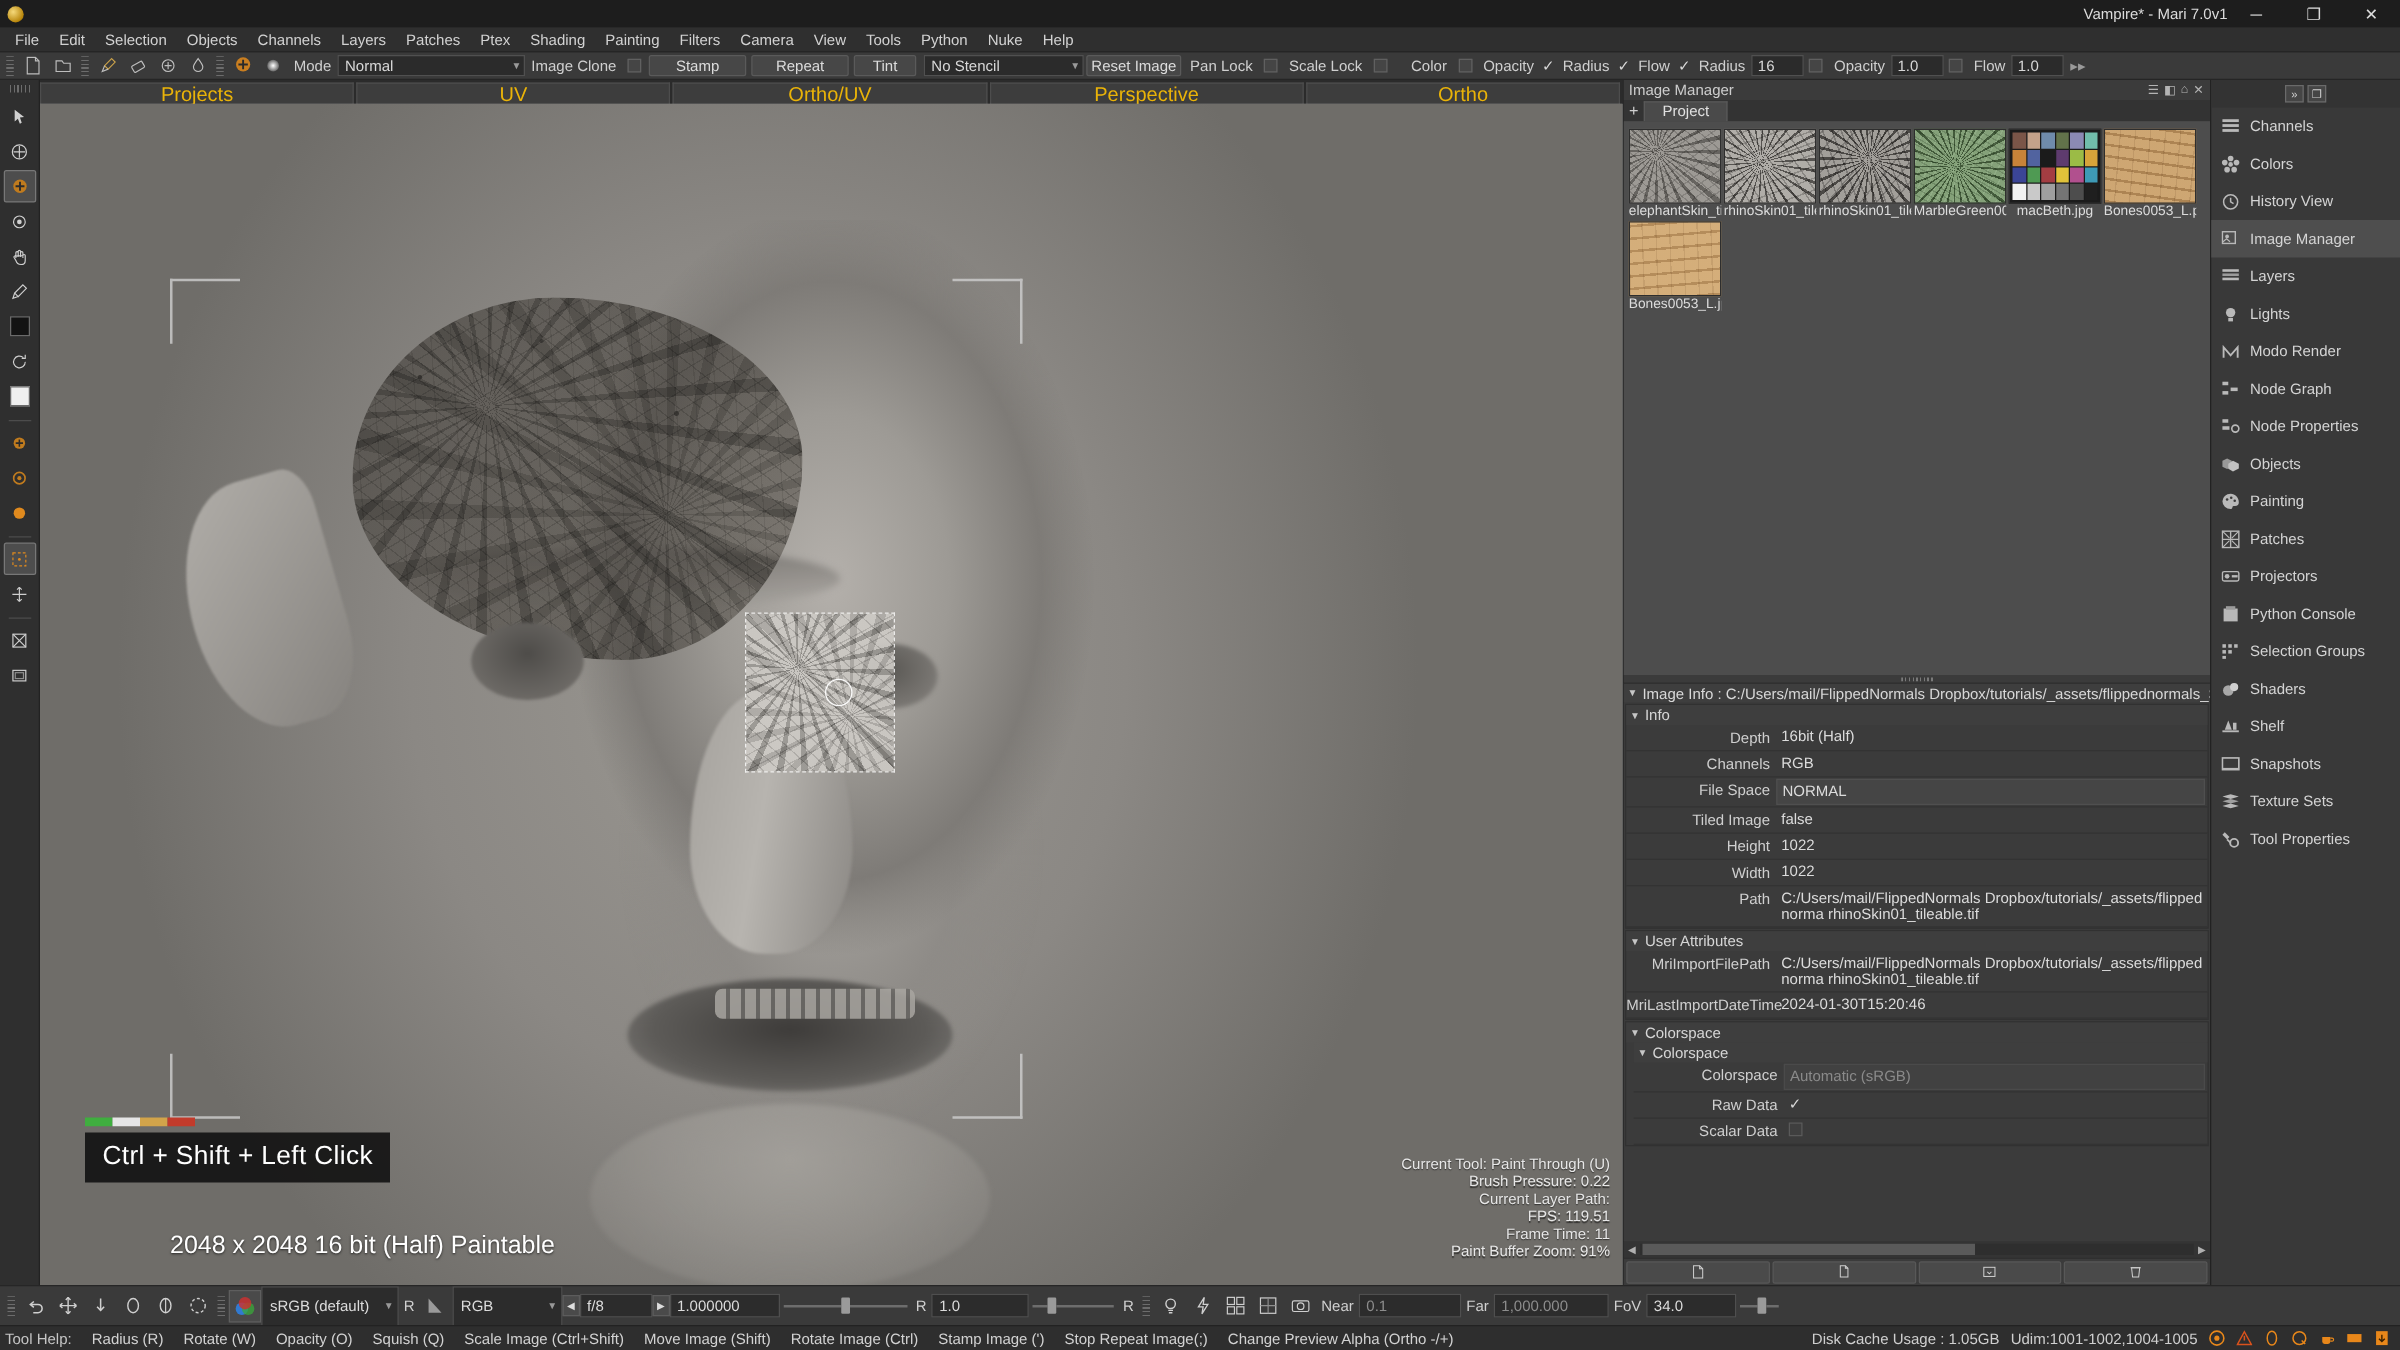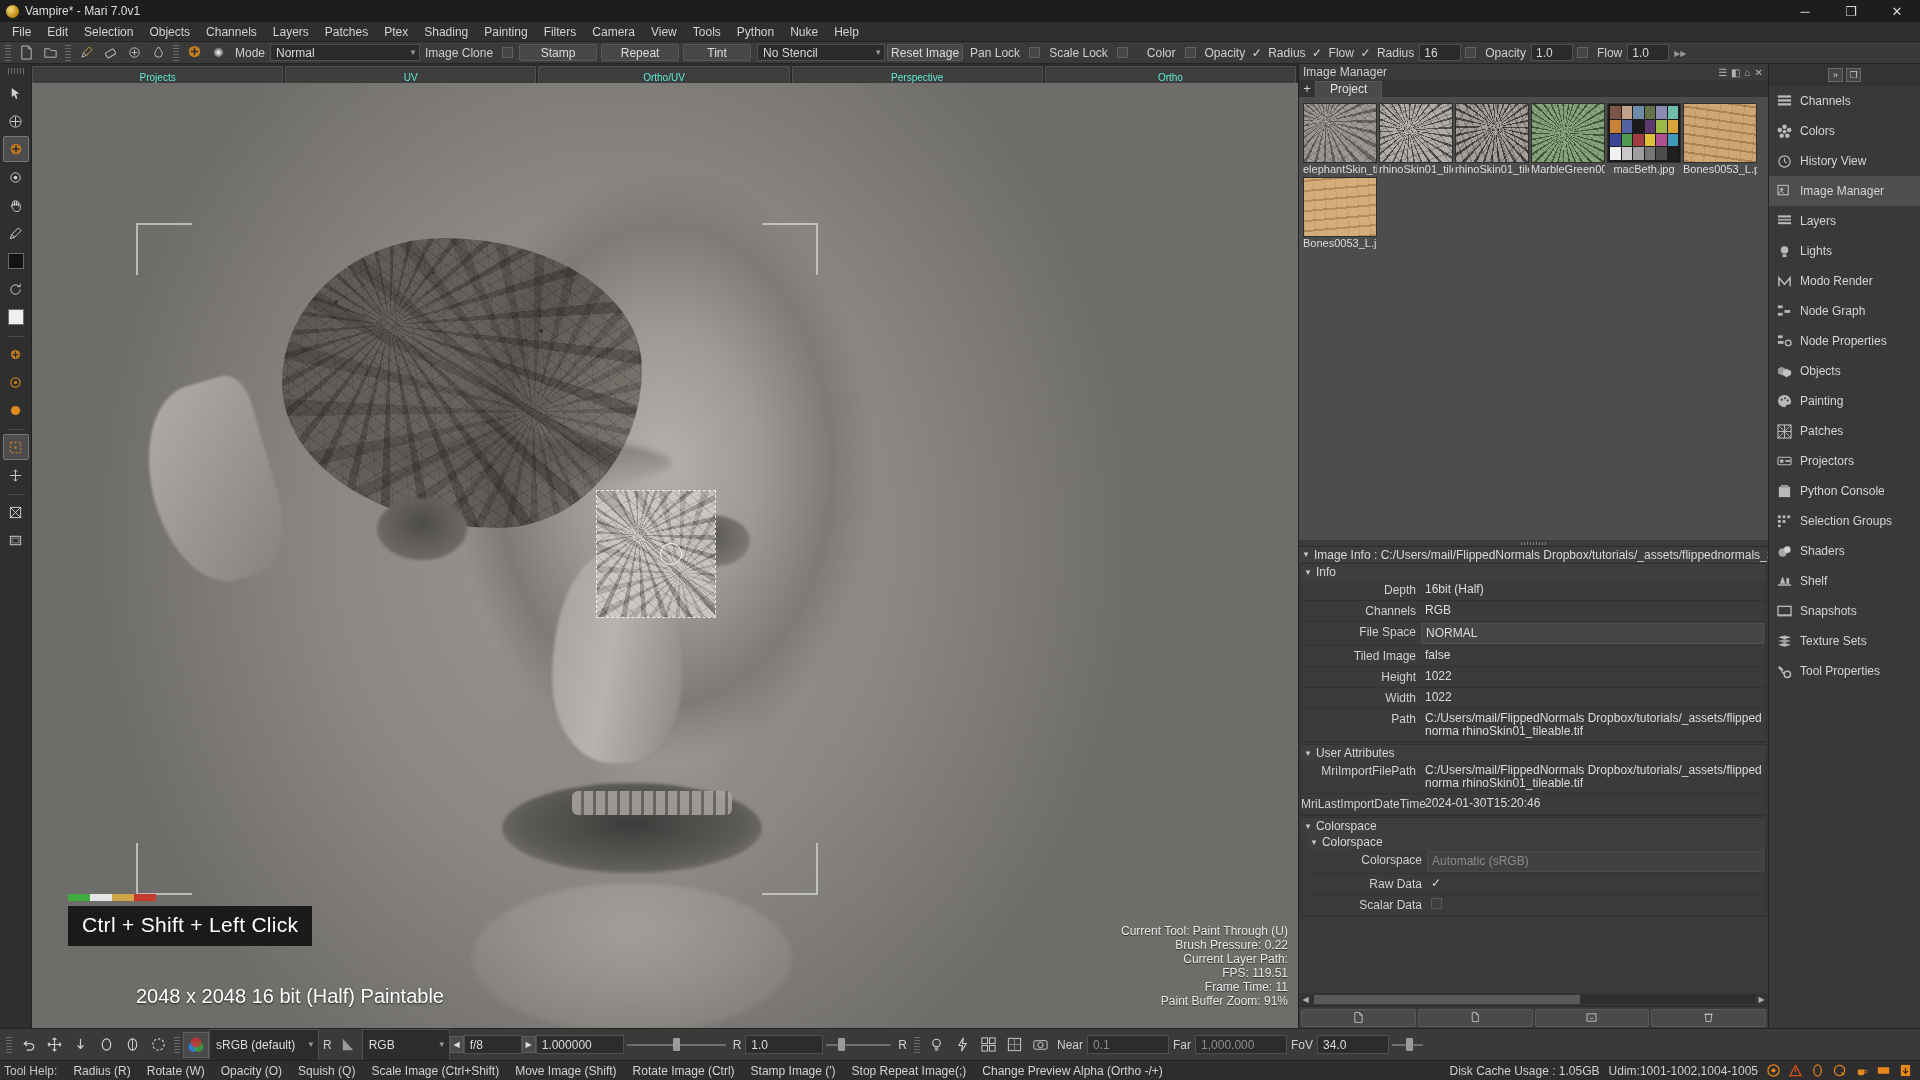--- a/index.html
+++ b/index.html
@@ -17,21 +17,21 @@
   
   .titlebar {
     height: 22px; background: #1d1d1d; display: flex; align-items: center;
     padding-left: 6px; flex: 0 0 22px; color: #dcdcdc; font-size: 12px;
   }
   .titlebar .appicon {
     width: 13px; height: 13px; border-radius: 50%;
     background: radial-gradient(circle at 35% 35%, #f5d97a, #b8860b 70%, #5a3e05);
     margin-right: 6px; flex: 0 0 13px;
   }
-  .titlebar .ttl { flex: 1; }
+  .titlebar .ttl { flex: 1; text-align: right; }
   .winbtns { display: flex; height: 100%; }
   .winbtn { width: 46px; height: 100%; display: flex; align-items: center; justify-content: center; color: #dadada; font-size: 13px; }
 
   
   .menubar {
     height: 20px; background: #2f2f2f; display: flex; align-items: center;
     flex: 0 0 20px; border-bottom: 1px solid #232323; padding-left: 4px;
   }
   .menuitem { padding: 0 8px; line-height: 20px; font-size: 12px; color: #d2d2d2; }
 
@@ -75,21 +75,21 @@
   .ltool { width: 26px; height: 26px; margin-bottom: 2px; display: flex; align-items: center;
            justify-content: center; border-radius: 2px; }
   .ltool.sel { background: #4d4d4d; border: 1px solid #777; }
   .lsep { width: 18px; height: 1px; background: #4c4c4c; margin: 4px 0; }
 
   
   .center { flex: 1; display: flex; flex-direction: column; min-width: 0; background: #2b2b2b; }
   .vtabs { height: 19px; display: flex; flex: 0 0 19px; background: #2b2b2b; padding-top: 2px; }
   .vtab { flex: 1; margin-right: 2px; background: #3d3d3d; border: 1px solid #4d4d4d;
           border-bottom: none; display: flex; align-items: center; justify-content: center;
-          font-size: 10px; color: #5eead4; height: 21px; }
+          font-size: 16px; color: #eab308; height: 21px; }
   .viewport { flex: 1; position: relative; overflow: hidden;
               background: #8a8a8a; }
   .vp-inner { position: absolute; inset: 0; }
 
   
   .head {
     position: absolute; left: 50%; top: 50%; transform: translate(-50%,-50%);
     width: 700px; height: 760px;
     background:
       radial-gradient(ellipse 210px 300px at 50% 38%, #b4b0ab 0%, #9d9a95 45%, #7e7b77 80%, rgba(126,123,119,0) 100%),
@@ -345,21 +345,21 @@
       </div>
     <div class="tb-label">Mode</div>
     <div class="tb-combo" style="width:150px">
       <span>Normal</span>
       <span class="arrow">▼</span>
     </div>
     <div class="tb-label">Image Clone</div>
     <div class="tb-check"></div>
     <div class="tb-btn" style="width:78px">Stamp</div>
     <div class="tb-btn" style="width:78px">Repeat</div>
-    <div class="tb-btn" style="width:68px">Tint</div>
+    <div class="tb-btn" style="width:50px">Tint</div>
     <div class="tb-combo" style="width:128px;margin-left:4px">
       <span>No Stencil</span>
       <span class="arrow">▼</span>
     </div>
     <div class="tb-btn" style="width:76px">Reset Image</div>
     <div class="tb-label">Pan Lock</div>
     <div class="tb-check"></div>
     <div class="tb-label">Scale Lock</div>
     <div class="tb-check"></div>
     <div class="tb-label" style="margin-left:10px">Color</div>

